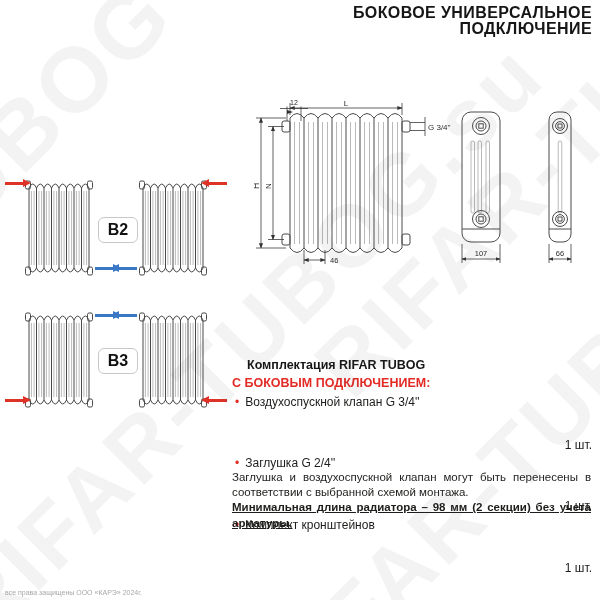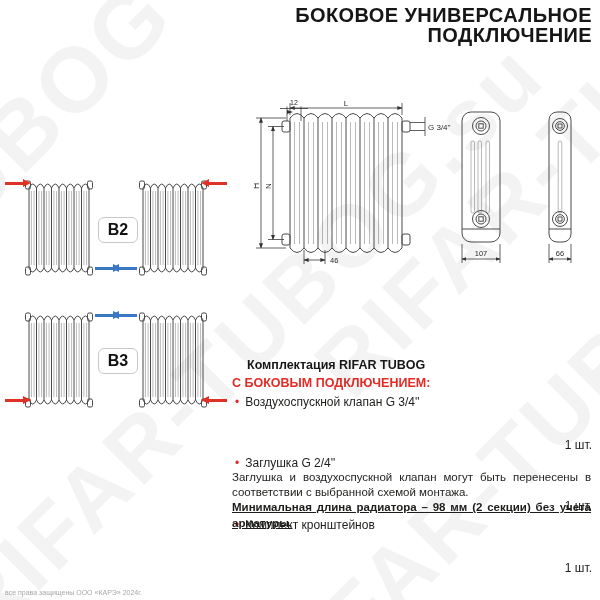--- a/index.html
+++ b/index.html
@@ -8,21 +8,21 @@
   
   .wm{position:absolute;font-weight:bold;white-space:nowrap;color:rgba(90,90,90,0.07);
       transform:rotate(-45deg);transform-origin:0 0;pointer-events:none;z-index:8;
       letter-spacing:4px;}
   .wm1{left:-130px;top:210px;font-size:92px;}
   .wm2{left:-70px;top:585px;font-size:88px;}
   .wm3{left:235px;top:665px;font-size:88px;}
   .wm4{left:295px;top:345px;font-size:88px;}
   
   .title{position:absolute;top:5px;right:8px;text-align:right;font-weight:bold;
-         font-size:20px;line-height:1.02;letter-spacing:.4px;color:#161616;z-index:2;}
+         font-size:16px;line-height:1.02;letter-spacing:.4px;color:#161616;z-index:2;}
   
   .srow{position:absolute;left:0;width:232px;height:125px;z-index:2;}
   .rad{position:absolute;width:68px;height:104px;top:3px;}
   .rad.rleft{left:25px;}
   .rad.rright{left:139px;}
   .slabel{position:absolute;left:98px;width:38px;height:24px;background:#fff;
           border:1.5px solid #c8c8c8;border-radius:6px;display:flex;align-items:center;
           justify-content:center;font-weight:bold;font-size:16px;color:#111;}
   .arr{position:absolute;width:18px;height:2.6px;}
   .arr.red{background:#df3227;color:#df3227;}

